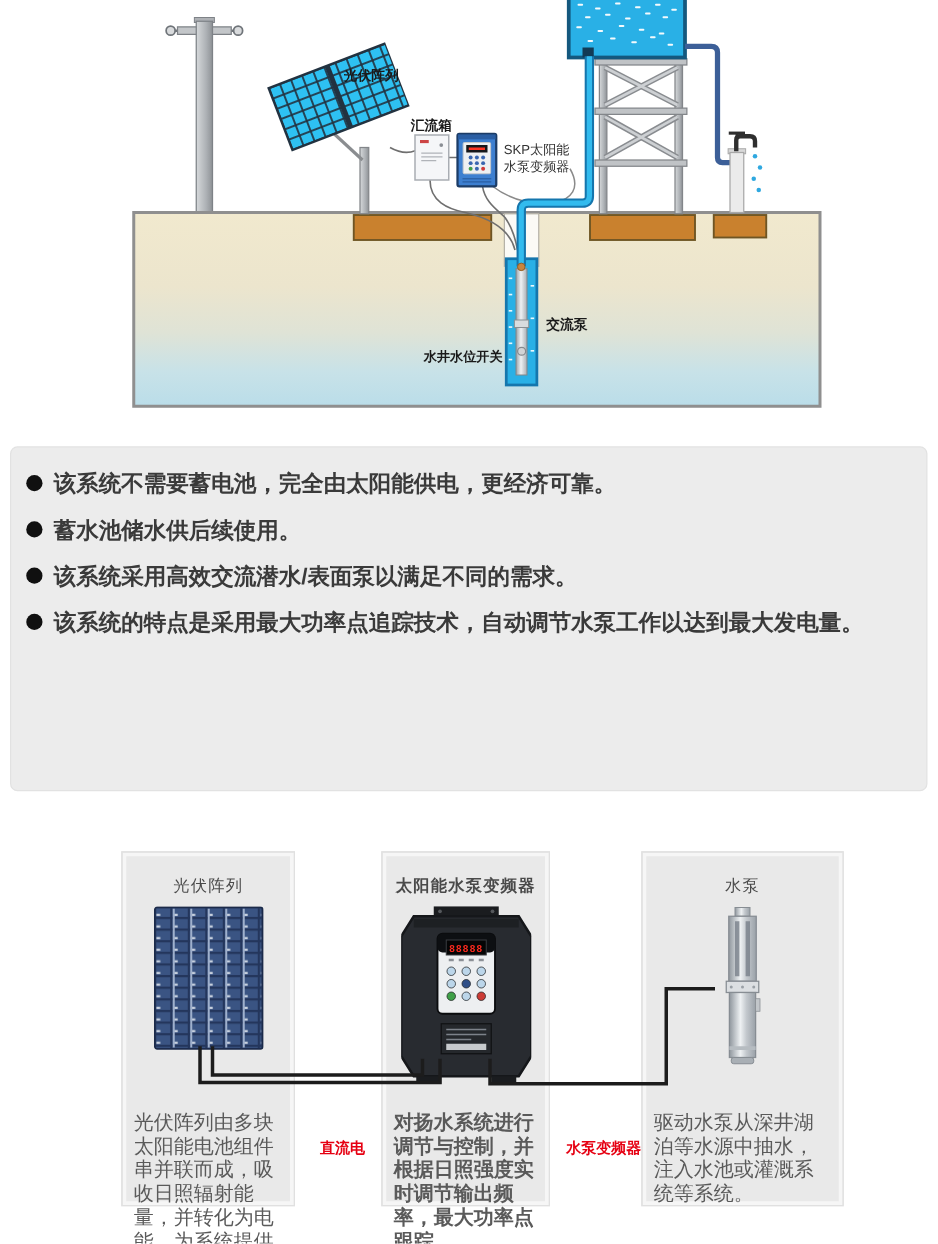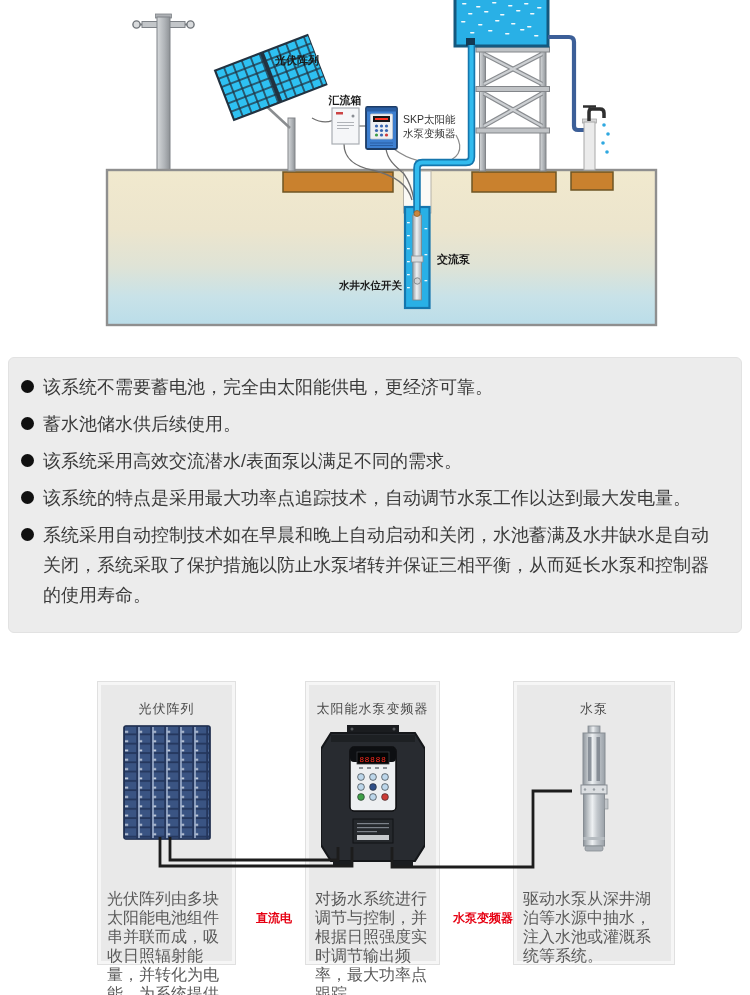--- a/index.html
+++ b/index.html
@@ -8,33 +8,33 @@
   svg text{font-family:"Liberation Sans",sans-serif;}
 
   
   #diagram{position:absolute;left:0;top:0;}
 
   
   #features{position:absolute;left:8px;top:357px;width:734px;height:276px;
             box-sizing:border-box;background:#ececec;border:1px solid #e2e2e2;
             border-radius:6px;padding:14px 24px 0 12px;}
   #features ul{list-style:none;margin:0;padding:0;}
-  #features li{display:flex;gap:9px;margin-bottom:7px;}
+  #features li{display:flex;gap:9px;margin-bottom:7px;font-weight:bold;}
   #features .dot{flex:0 0 13px;width:13px;height:13px;border-radius:50%;
                  background:#101010;margin-top:8px;}
   #features .ftext{font-size:18px;line-height:30px;color:#3a3a3a;}
 
   
   #flow{position:absolute;left:0;top:650px;width:750px;height:345px;}
   .cbox{position:absolute;top:31px;height:284px;box-sizing:border-box;
         background:#e9e9e9;border:1px solid #e0e0e0;
         box-shadow:inset 0 0 0 3px #f6f6f6;
         display:flex;flex-direction:column;align-items:center;}
   #cbox-0{left:97px;width:139px;}
-  #cbox-1{left:305px;width:135px;}
+  #cbox-1{left:305px;width:135px;font-weight:bold;}
   #cbox-2{left:513px;width:162px;}
   .ctitle{margin-top:18px;font-size:13px;color:#4a4a4a;letter-spacing:1px;white-space:nowrap;}
   .cimg{margin-top:7px;}
   .cdesc{position:absolute;top:207px;left:9px;right:9px;
          font-size:16px;line-height:19px;color:#5a5a5a;text-align:left;}
   #wires{position:absolute;left:0;top:0;z-index:3;pointer-events:none;}
   .wire-label{position:absolute;z-index:4;font-size:12px;font-weight:bold;
               color:#e60012;text-align:center;white-space:nowrap;margin-top:40px;}
   #dc-label{left:244px;top:220px;width:60px;}
   #ac-label{left:438px;top:220px;width:90px;}
@@ -241,24 +241,20 @@
         <span class="dot"></span>
         <span class="ftext">蓄水池储水供后续使用。</span>
       </li>
       <li>
         <span class="dot"></span>
         <span class="ftext">该系统采用高效交流潜水/表面泵以满足不同的需求。</span>
       </li>
       <li>
         <span class="dot"></span>
         <span class="ftext">该系统的特点是采用最大功率点追踪技术，自动调节水泵工作以达到最大发电量。</span>
-      </li>
-      <li>
-        <span class="dot"></span>
-        <span class="ftext">系统采用自动控制技术如在早晨和晚上自动启动和关闭，水池蓄满及水井缺水是自动关闭，系统采取了保护措施以防止水泵堵转并保证三相平衡，从而延长水泵和控制器的使用寿命。</span>
       </li>
     </ul>
   </div>
 
   <div id="flow">
 
     <div id="cbox-0" class="cbox">
       <div class="ctitle">光伏阵列</div>
       <svg class="cimg" width="88" height="115" viewBox="0 0 88 115">
         <defs>

